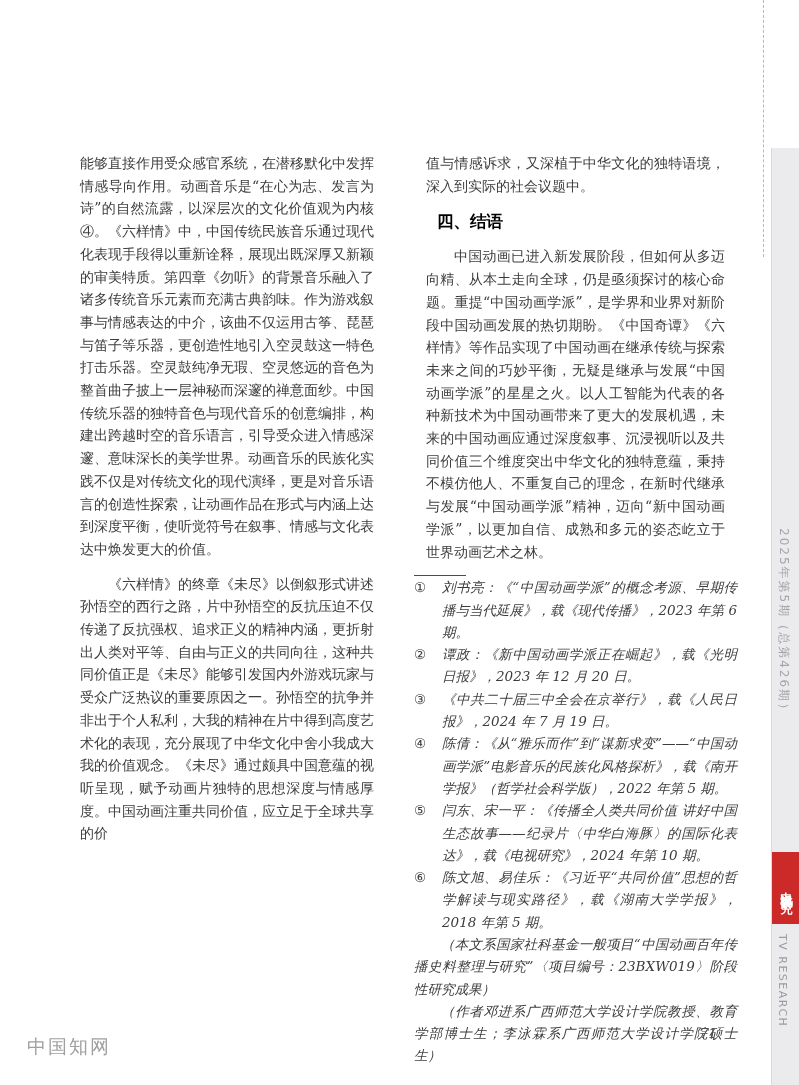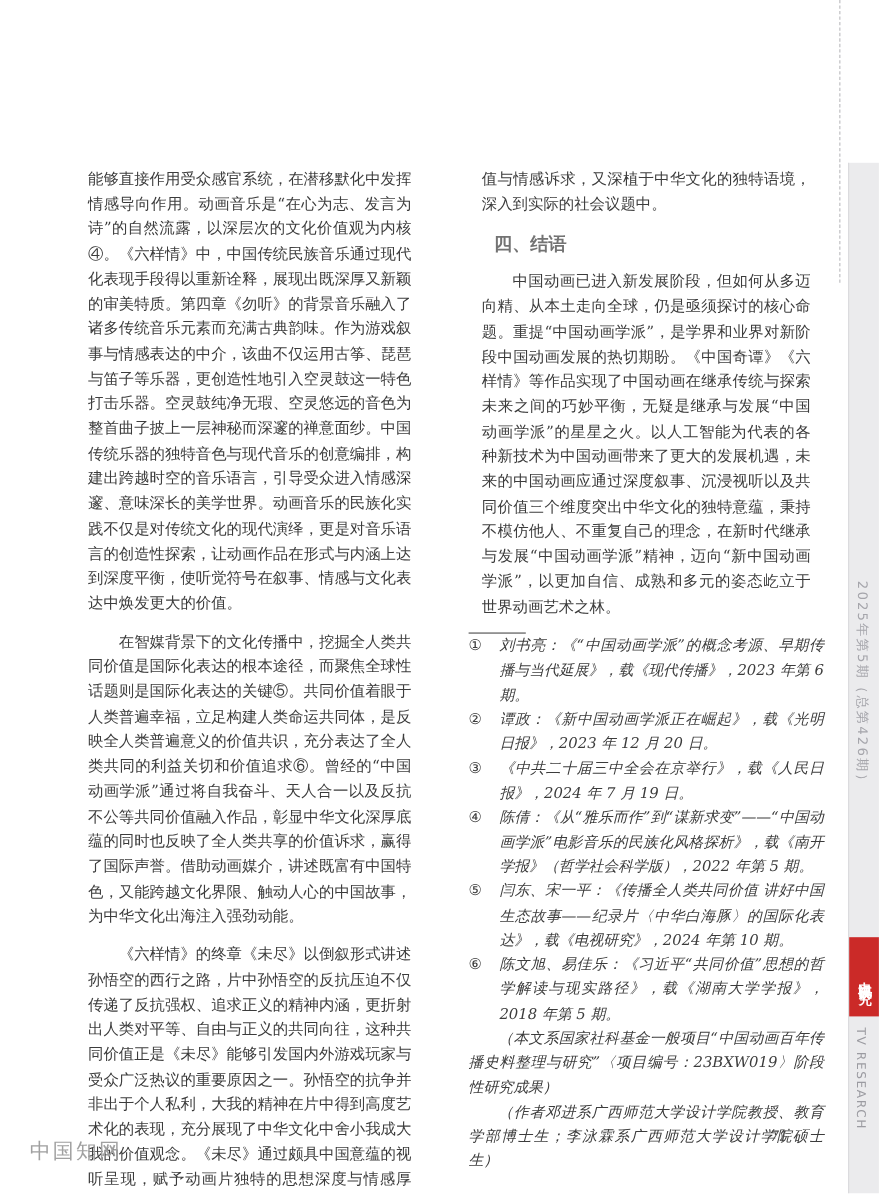--- a/index.html
+++ b/index.html
@@ -23,28 +23,28 @@
     writing-mode:vertical-rl; text-orientation:upright;
     font-family:"DejaVu Sans","Liberation Sans",sans-serif;
     font-size:12.5px; letter-spacing:3px; font-weight:bold; }
   .tv-research { position:absolute; left:4px; top:786px; height:140px;
     writing-mode:vertical-rl; text-orientation:sideways;
     font-family:"DejaVu Sans","Liberation Sans",sans-serif;
     font-size:11px; color:#9b9ba1; letter-spacing:1.5px; white-space:nowrap; }
 
   
   .col-left  { position:absolute; left:68px;  top:140px; width:318px; }
-  .col-right { position:absolute; left:426px; top:140px; width:323px; }
+  .col-right { position:absolute; left:414px; top:140px; width:323px; }
 
   .body-p { font-size:14px; line-height:22.7px; color:#3c3c3c;
     text-align:justify; margin:12px; }
   .ind { text-indent:2em; }
 
   .sec-heading { font-family:"DejaVu Sans","Liberation Sans",sans-serif;
-    font-weight:bold; font-size:16.5px; color:#737373;
+    font-weight:bold; font-size:16.5px; color:#000000;
     margin:9px 0 10px 0; text-indent:1.4em; }
   .sec-heading.r { margin-top:14px; }
 
   .note-divider { width:52px; height:0; border-top:1px solid #4a4a4a; margin:8px 0 0 0; }
   .notes-label { font-family:"DejaVu Sans","Liberation Sans",sans-serif;
     font-weight:bold; font-size:14px; color:#333333; margin:9px 0 5px 0; }
   .note { position:relative; padding-left:28px; font-style:italic;
     font-size:13.5px; line-height:22.3px; color:#3c3c3c; text-align:justify; }
   .note-num { position:absolute; left:0; top:0; font-style:normal; }
   .fund-note,.author-note { font-style:italic; font-size:13.5px; line-height:22.3px;
@@ -64,21 +64,20 @@
 
 <div class="dashed-line"></div>
 <div class="side-strip">
   <div class="issue-vert">2025年第5期（总第426期）</div>
   <div class="journal-badge">电视研究</div>
   <div class="tv-research">TV RESEARCH</div>
 </div>
 
 <div class="col-left">
   <p class="body-p">能够直接作用受众感官系统，在潜移默化中发挥情感导向作用。动画音乐是“在心为志、发言为诗”的自然流露，以深层次的文化价值观为内核④。《六样情》中，中国传统民族音乐通过现代化表现手段得以重新诠释，展现出既深厚又新颖的审美特质。第四章《勿听》的背景音乐融入了诸多传统音乐元素而充满古典韵味。作为游戏叙事与情感表达的中介，该曲不仅运用古筝、琵琶与笛子等乐器，更创造性地引入空灵鼓这一特色打击乐器。空灵鼓纯净无瑕、空灵悠远的音色为整首曲子披上一层神秘而深邃的禅意面纱。中国传统乐器的独特音色与现代音乐的创意编排，构建出跨越时空的音乐语言，引导受众进入情感深邃、意味深长的美学世界。动画音乐的民族化实践不仅是对传统文化的现代演绎，更是对音乐语言的创造性探索，让动画作品在形式与内涵上达到深度平衡，使听觉符号在叙事、情感与文化表达中焕发更大的价值。</p>
-  <p class="body-p ind">在智媒背景下的文化传播中，挖掘全人类共同价值是国际化表达的根本途径，而聚焦全球性话题则是国际化表达的关键⑤。共同价值着眼于人类普遍幸福，立足构建人类命运共同体，是反映全人类普遍意义的价值共识，充分表达了全人类共同的利益关切和价值追求⑥。曾经的“中国动画学派”通过将自我奋斗、天人合一以及反抗不公等共同价值融入作品，彰显中华文化深厚底蕴的同时也反映了全人类共享的价值诉求，赢得了国际声誉。借助动画媒介，讲述既富有中国特色，又能跨越文化界限、触动人心的中国故事，为中华文化出海注入强劲动能。</p>
   <p class="body-p ind">《六样情》的终章《未尽》以倒叙形式讲述孙悟空的西行之路，片中孙悟空的反抗压迫不仅传递了反抗强权、追求正义的精神内涵，更折射出人类对平等、自由与正义的共同向往，这种共同价值正是《未尽》能够引发国内外游戏玩家与受众广泛热议的重要原因之一。孙悟空的抗争并非出于个人私利，大我的精神在片中得到高度艺术化的表现，充分展现了中华文化中舍小我成大我的价值观念。《未尽》通过颇具中国意蕴的视听呈现，赋予动画片独特的思想深度与情感厚度。中国动画注重共同价值，应立足于全球共享的价</p>
 </div>
 
 <div class="col-right">
   <p class="body-p">值与情感诉求，又深植于中华文化的独特语境，深入到实际的社会议题中。</p>
   <div class="sec-heading r">四、结语</div>
   <p class="body-p ind">中国动画已进入新发展阶段，但如何从多迈向精、从本土走向全球，仍是亟须探讨的核心命题。重提“中国动画学派”，是学界和业界对新阶段中国动画发展的热切期盼。《中国奇谭》《六样情》等作品实现了中国动画在继承传统与探索未来之间的巧妙平衡，无疑是继承与发展“中国动画学派”的星星之火。以人工智能为代表的各种新技术为中国动画带来了更大的发展机遇，未来的中国动画应通过深度叙事、沉浸视听以及共同价值三个维度突出中华文化的独特意蕴，秉持不模仿他人、不重复自己的理念，在新时代继承与发展“中国动画学派”精神，迈向“新中国动画学派”，以更加自信、成熟和多元的姿态屹立于世界动画艺术之林。</p>
 
   <div class="note-divider"></div>
 

